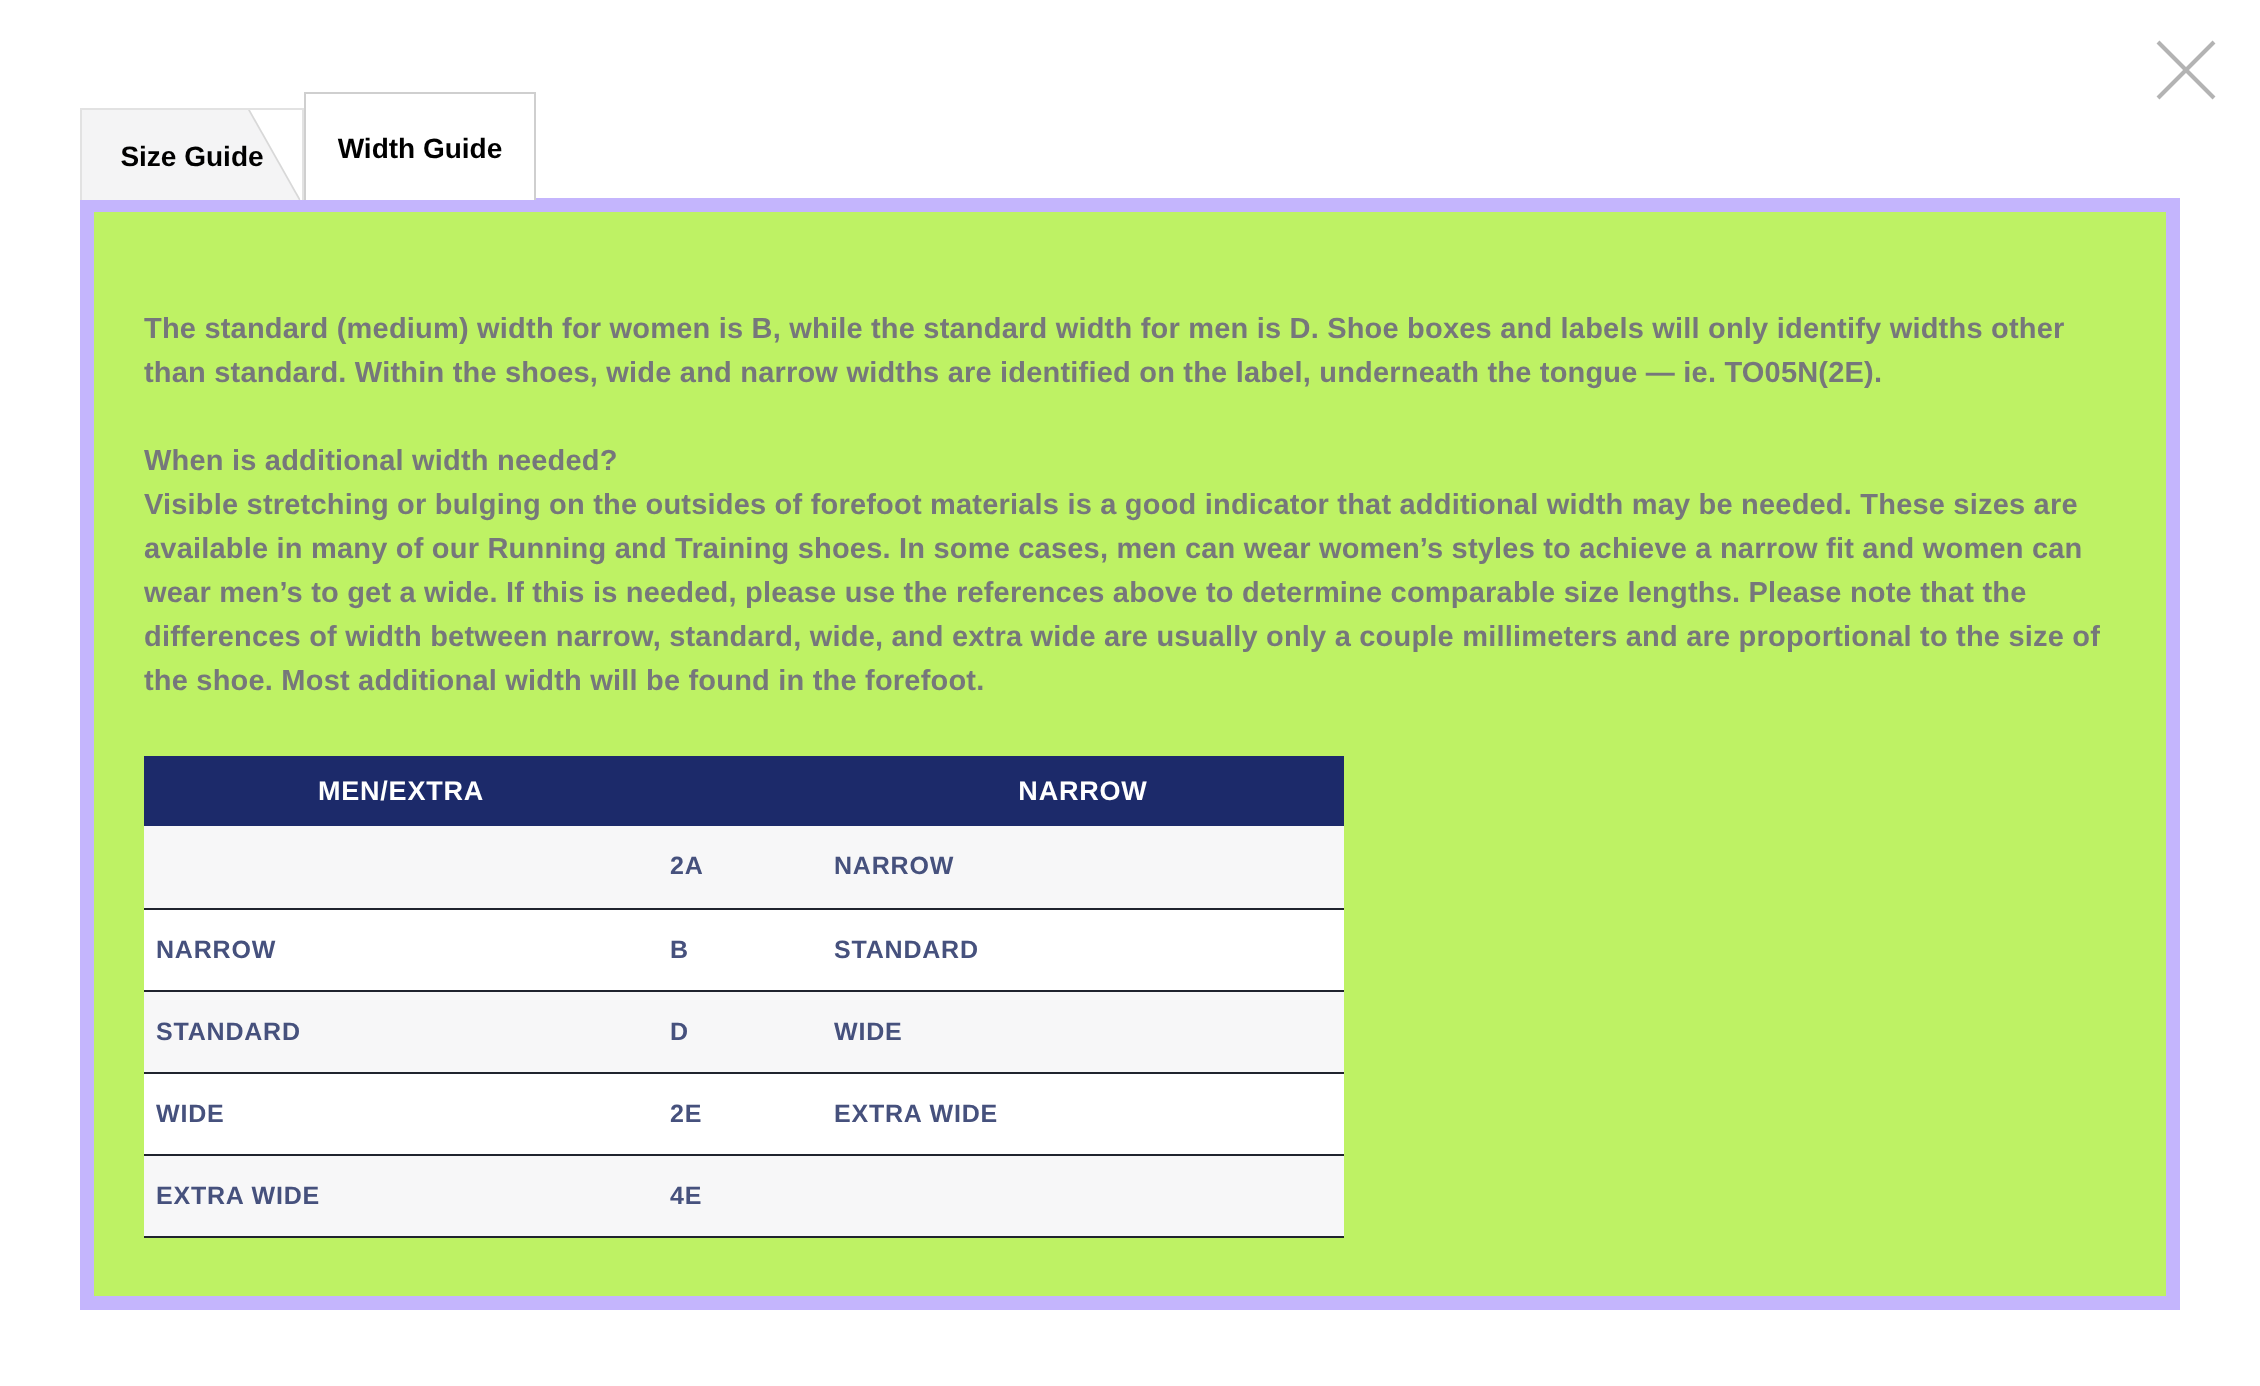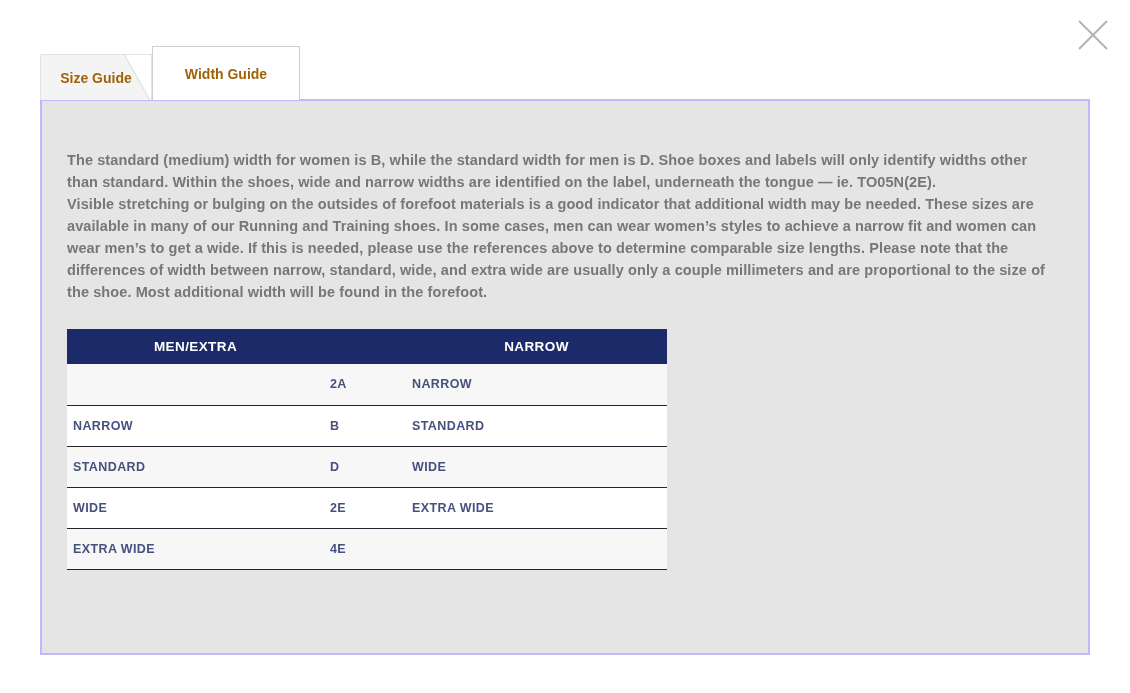--- a/index.html
+++ b/index.html
@@ -6,32 +6,32 @@
   html,body { width:1130px; height:693px; background:#ffffff;
     font-family:"Liberation Sans", sans-serif; position:relative; overflow:hidden; }
 
   
   .close-btn { position:absolute; top:16px; right:18px; width:38px; height:38px;
     cursor:pointer; display:flex; align-items:center; justify-content:center; }
 
   
   .tabs { position:absolute; left:40px; top:46px; height:54px; display:flex; align-items:flex-end; z-index:5; }
   .tab { display:flex; align-items:center; justify-content:center;
-    font-size:14px; font-weight:bold; color:#a16207; cursor:pointer; }
+    font-size:14px; font-weight:bold; color:#000000; cursor:pointer; }
   .tab-inactive { width:112px; height:46px; background:#f4f4f5;
     border:1px solid #e2e2e2; border-bottom:none; position:relative; overflow:hidden; }
   .tab-inactive .fold { position:absolute; top:0; right:0; width:0; height:0;
     border-top:46px solid #ffffff; border-left:26px solid transparent;
     filter:drop-shadow(-1px 0 0 #d8d8d8); }
-  .tab-active { width:148px; height:54px; background:#ffffff;
+  .tab-active { width:116px; height:54px; background:#ffffff;
     border:1px solid #cfcfcf; border-bottom:none; position:relative; z-index:6; }
 
   
   .content-box { position:absolute; left:40px; top:99px; width:1050px; height:556px;
-    border:2px solid #c4b5fd; background:#e5e5e5; }
+    border:7px solid #c4b5fd; background:#bef264; }
   .content-inner { padding:48px 25px 0 25px; }
 
   .para { color:#76777b; font-size:14.5px; line-height:22px; font-weight:600;
     max-width:985px; letter-spacing:0.1px; }
   .para-question { margin-top:22px; }
 
   
   table.width-table { margin-top:26px; width:600px; border-collapse:collapse; }
   table.width-table thead tr { background:#1c2a6a; height:35px; }
   table.width-table th { color:#ffffff; font-size:13.5px; font-weight:bold;
@@ -61,20 +61,21 @@
     <span class="fold"></span>
   </div>
   <div class="tab tab-active">
     <span>Width Guide</span>
   </div>
 </div>
 
 <div class="content-box">
   <div class="content-inner">
     <p class="para">The standard (medium) width for women is B, while the standard width for men is D. Shoe boxes and labels will only identify widths other than standard. Within the shoes, wide and narrow widths are identified on the label, underneath the tongue — ie. TO05N(2E).</p>
+    <p class="para para-question">When is additional width needed?</p>
     <p class="para">Visible stretching or bulging on the outsides of forefoot materials is a good indicator that additional width may be needed. These sizes are available in many of our Running and Training shoes. In some cases, men can wear women’s styles to achieve a narrow fit and women can wear men’s to get a wide. If this is needed, please use the references above to determine comparable size lengths. Please note that the differences of width between narrow, standard, wide, and extra wide are usually only a couple millimeters and are proportional to the size of the shoe. Most additional width will be found in the forefoot.</p>
 
     <table class="width-table">
       <thead>
         <tr>
           <th class="col-label">MEN/EXTRA</th>
           <th class="col-code"></th>
           <th class="col-label2">NARROW</th>
         </tr>
       </thead>

